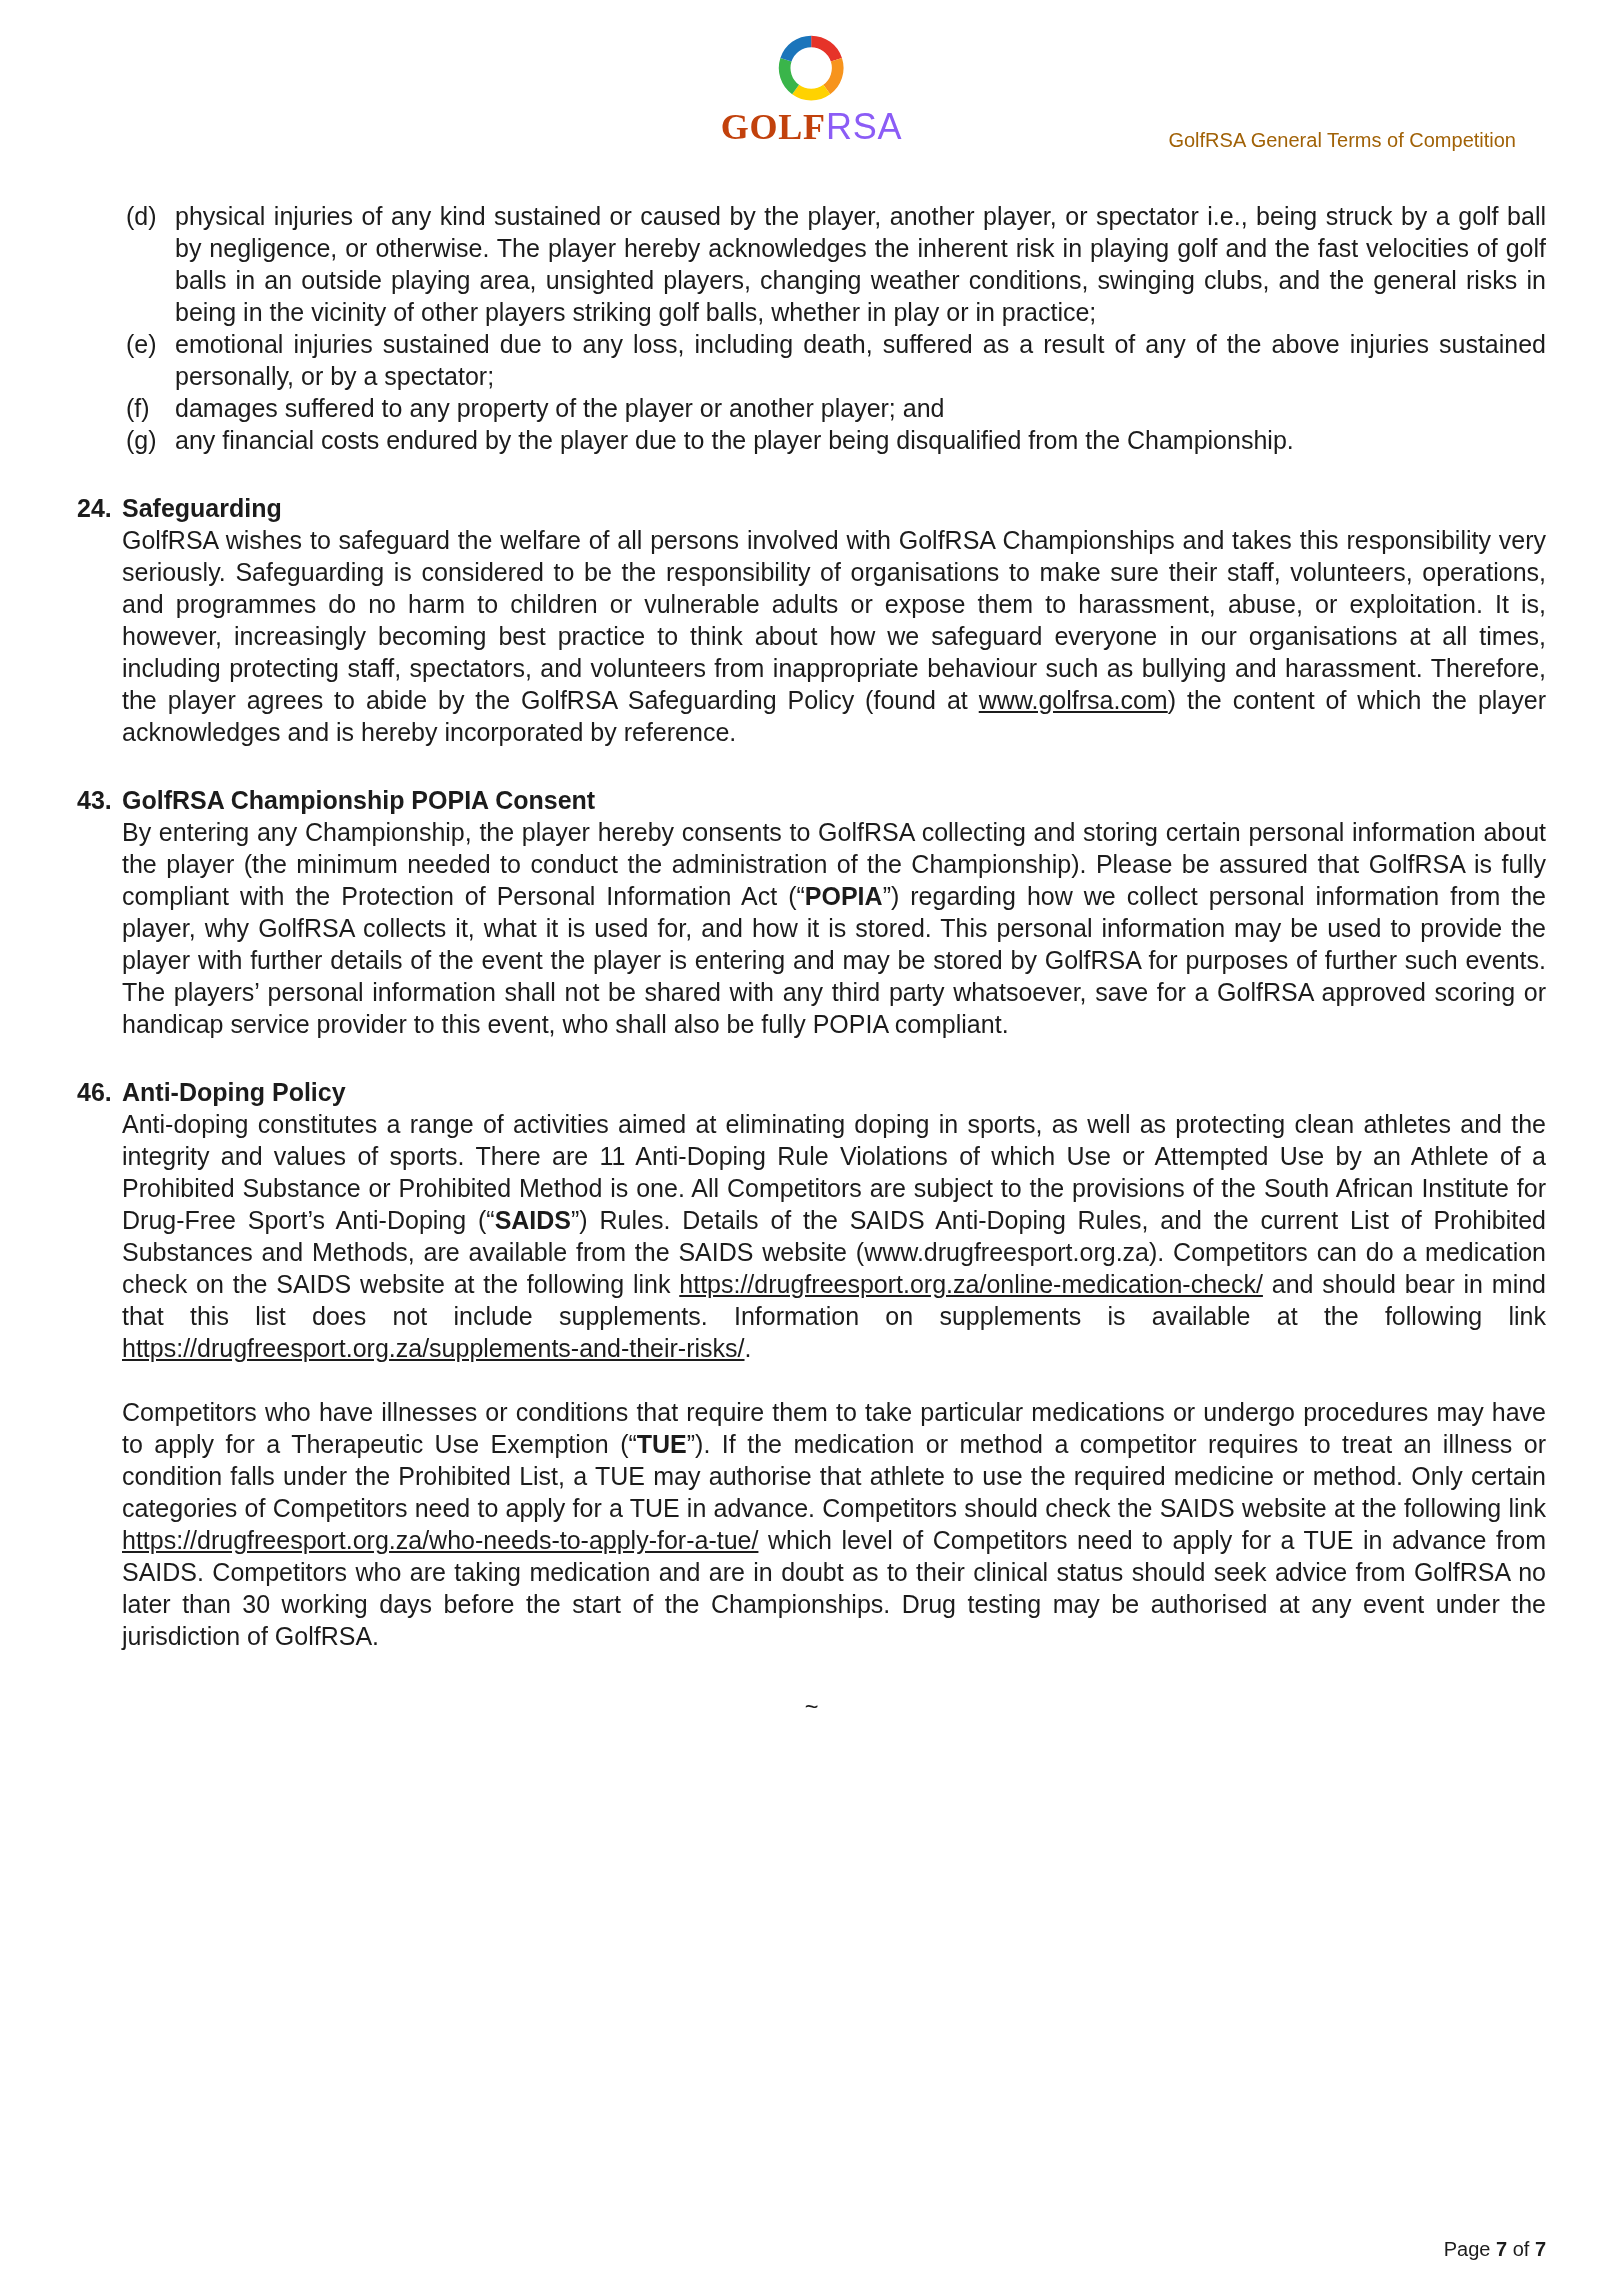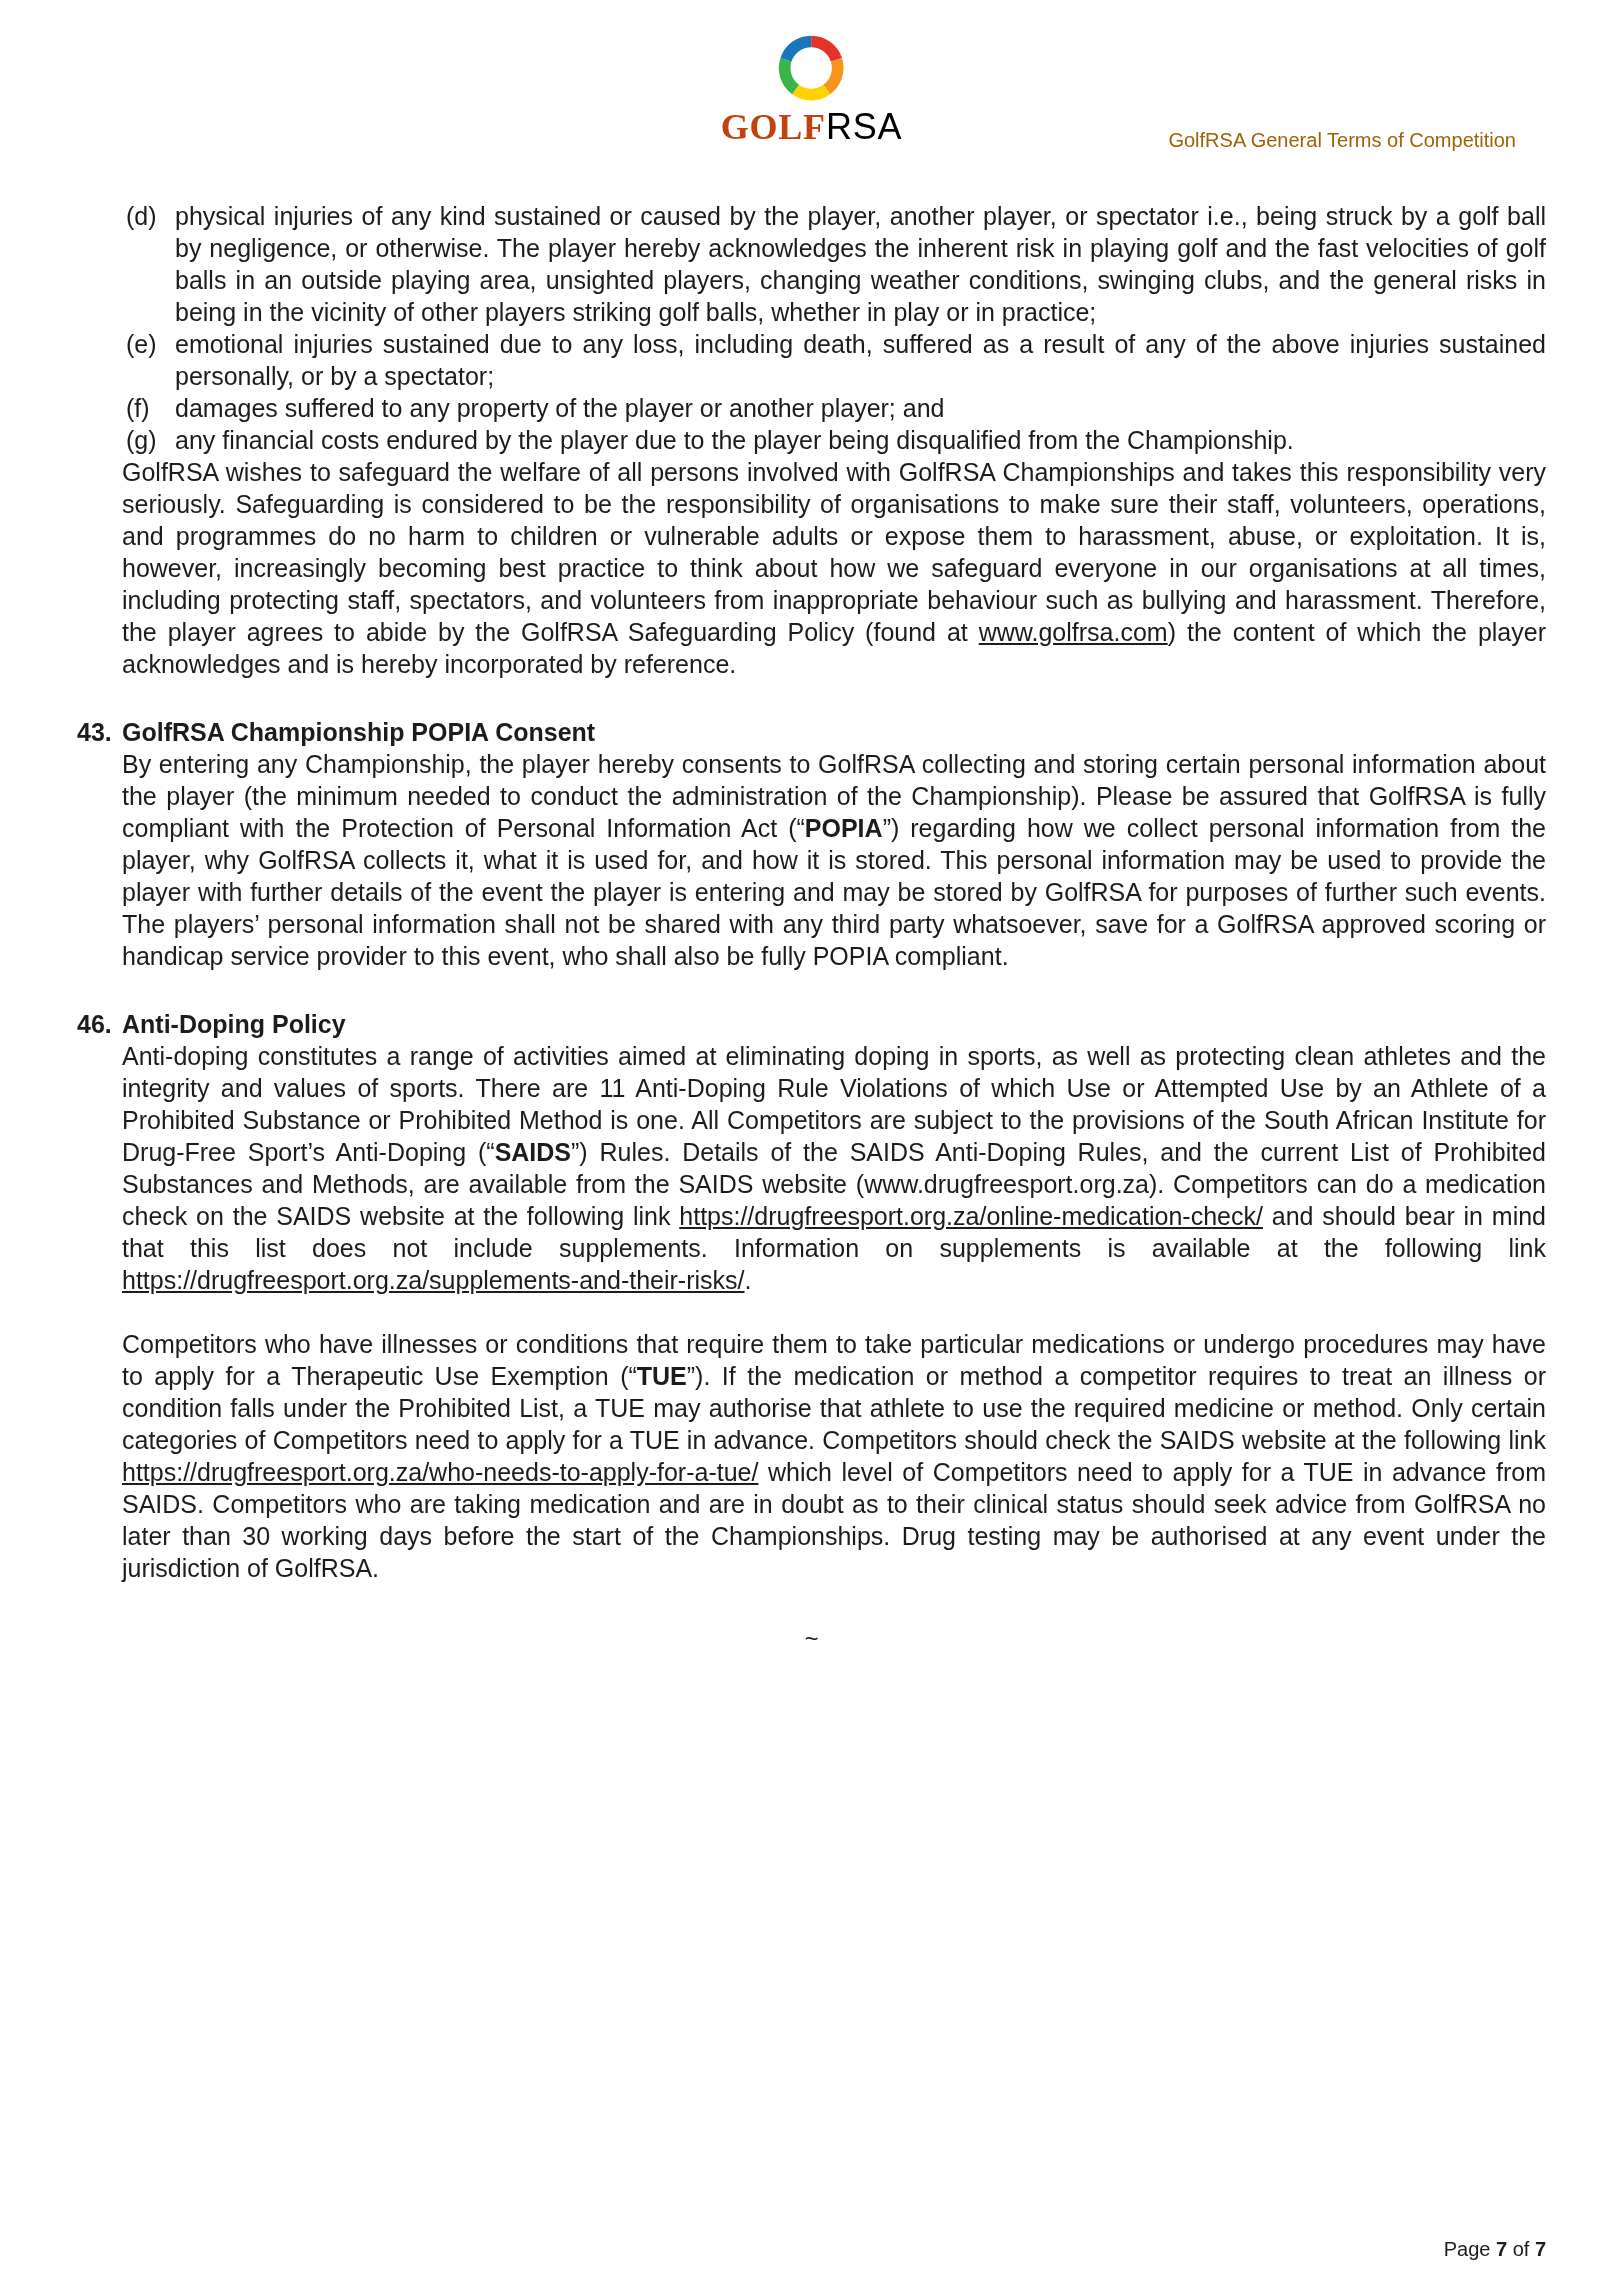--- a/index.html
+++ b/index.html
@@ -22,21 +22,21 @@
   .logo {
     position: absolute;
     left: 50%;
     top: 0;
     transform: translateX(-50%);
     text-align: center;
   }
   .logo-mark { display: block; margin: 0 auto 1.6px auto; }
   .logo-word { font-size: 36px; line-height: 36px; letter-spacing: 0.8px; white-space: nowrap; }
   .logo-bold { font-weight: 700; color: #c2410c; font-family: Liberation Serif, serif; }
-  .logo-light { font-weight: 400; color: #000000; }
+  .logo-light { font-weight: 400; color: #8b5cf6; }
   .doc-title {
     position: absolute;
     right: 30px;
     top: 99px;
     font-size: 20px;
     line-height: 24px;
     color: #a16207;
     white-space: nowrap;
   }
 
@@ -100,20 +100,24 @@
       <span class="marker">(f)</span>
       <span class="li-text">damages suffered to any property of the player or another player; and</span>
     </li>
     <li class="list-item">
       <span class="marker">(g)</span>
       <span class="li-text">any financial costs endured by the player due to the player being disqualified from the Championship.</span>
     </li>
   </ol>
 
   <section class="section">
+    <h2 class="sec-heading">
+      <span class="sec-num">24.</span>
+      <span class="sec-title">Safeguarding</span>
+    </h2>
     <p class="sec-para"><span>GolfRSA wishes to safeguard the welfare of all persons involved with GolfRSA Championships and takes this responsibility very seriously. Safeguarding is considered to be the responsibility of organisations to make sure their staff, volunteers, operations, and programmes do no harm to children or vulnerable adults or expose them to harassment, abuse, or exploitation. It is, however, increasingly becoming best practice to think about how we safeguard everyone in our organisations at all times, including protecting staff, spectators, and volunteers from inappropriate behaviour such as bullying and harassment. Therefore, the player agrees to abide by the GolfRSA Safeguarding Policy (found at </span><span class="lnk">www.golfrsa.com</span><span>) the content of which the player acknowledges and is hereby incorporated by reference.</span></p>
   </section>
 
   <section class="section">
     <h2 class="sec-heading">
       <span class="sec-num">43.</span>
       <span class="sec-title">GolfRSA Championship POPIA Consent</span>
     </h2>
     <p class="sec-para"><span>By entering any Championship, the player hereby consents to GolfRSA collecting and storing certain personal information about the player (the minimum needed to conduct the administration of the Championship). Please be assured that GolfRSA is fully compliant with the Protection of Personal Information Act (“</span><span class="b">POPIA</span><span>”) regarding how we collect personal information from the player, why GolfRSA collects it, what it is used for, and how it is stored. This personal information may be used to provide the player with further details of the event the player is entering and may be stored by GolfRSA for purposes of further such events. The players’ personal information shall not be shared with any third party whatsoever, save for a GolfRSA approved scoring or handicap service provider to this event, who shall also be fully POPIA compliant.</span></p>
   </section>

